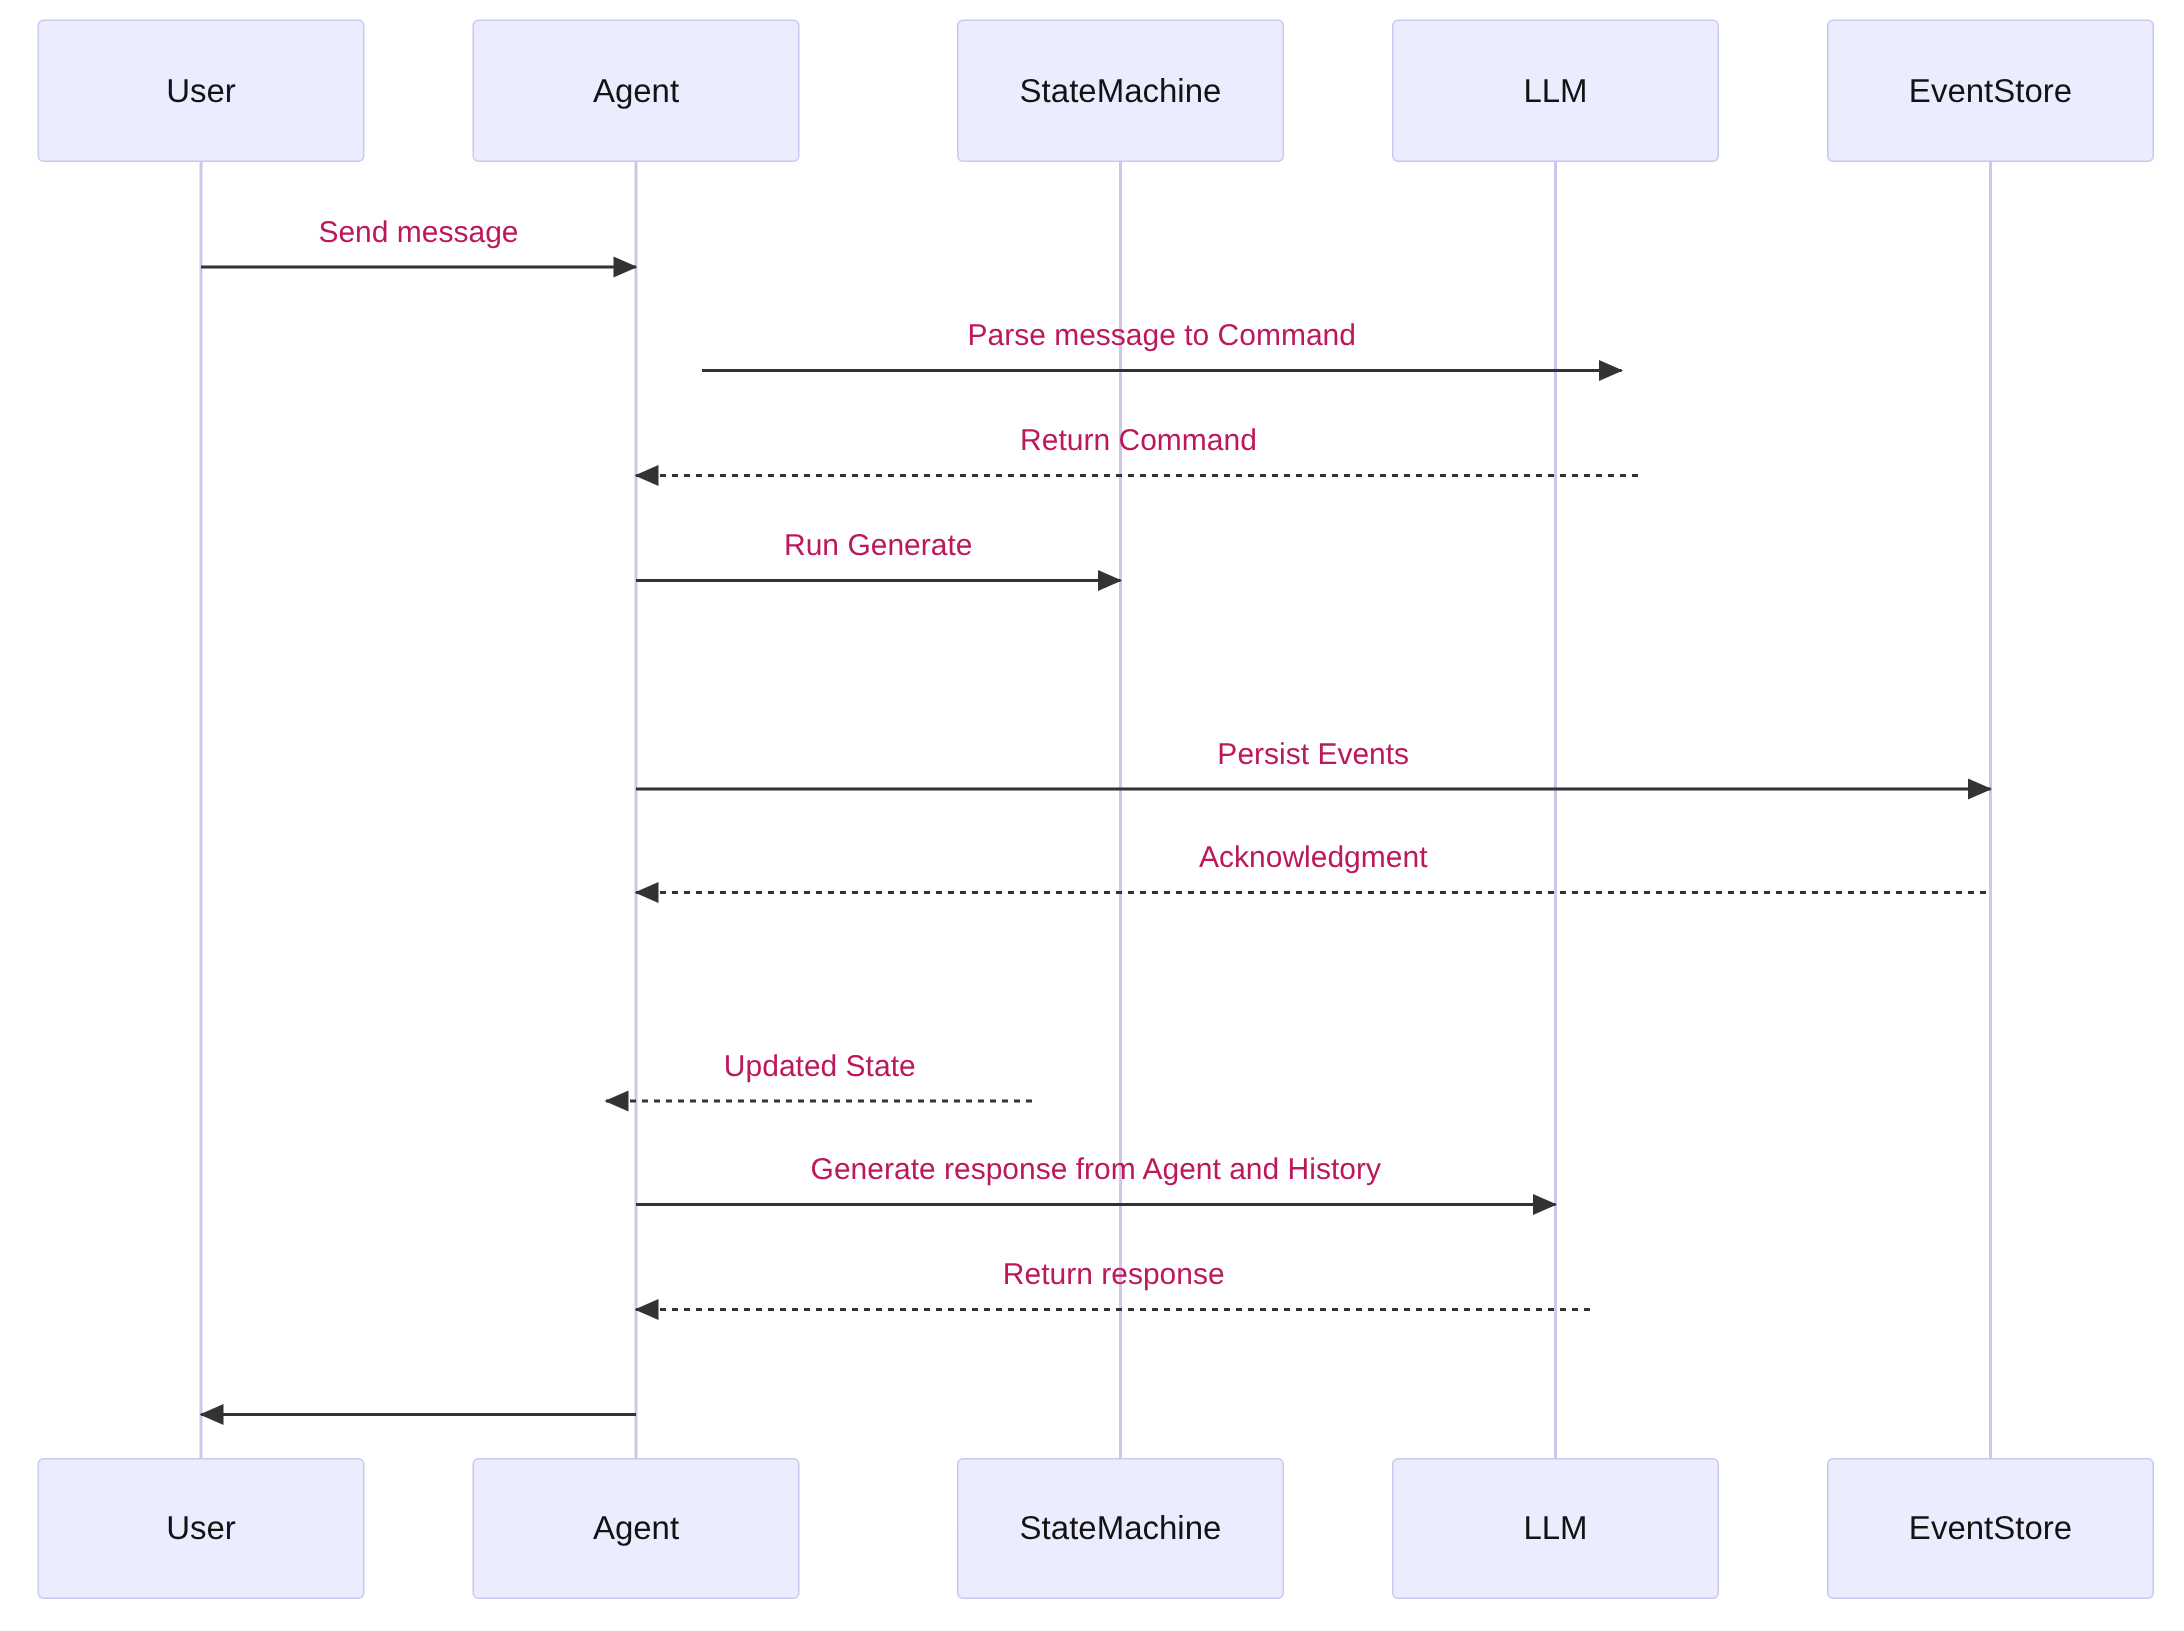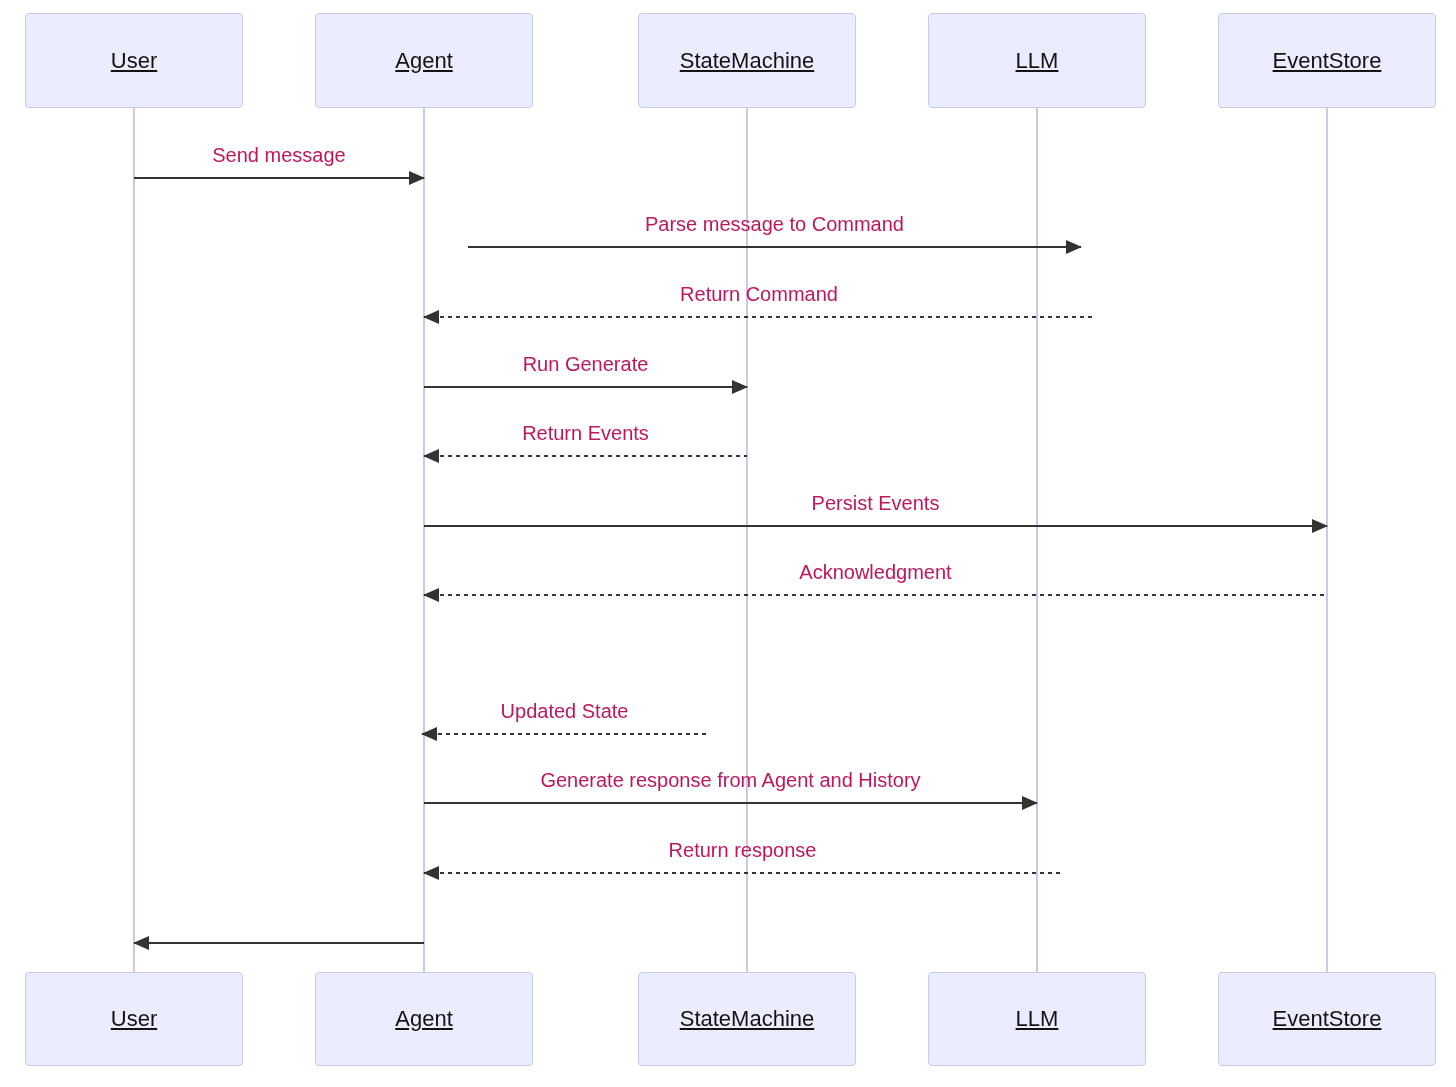--- a/index.html
+++ b/index.html
@@ -21,21 +21,20 @@
     height: 95px;
     background: #ECECFF;
     border: 1px solid #C9C9F0;
     border-radius: 4px;
     display: flex;
     align-items: center;
     justify-content: center;
     font-size: 22px;
     color: #131313;
     box-sizing: border-box;
-    text-decoration: underline;
   }
   .actor-box.bottom { height: 94px; }
   .lifeline {
     position: absolute;
     top: 108px;
     height: 864px;
     width: 2px;
     background: #D2C5EB;
   }
   .msg {
@@ -122,43 +121,37 @@
       </div>
   </div>
 
   <div class="msg" style="left:424px; top:348px; width:323px;">
     <div class="label">Run Generate</div>
     <div class="line solid">
         <span class="head right"></span>
       </div>
   </div>
 
-  <div class="msg" style="left:424px; top:417px; width:323px;">
-    <div class="label">Return Events</div>
-    <div class="line dashed">
-        <span class="head left"></span>
-      </div>
-  </div>
 
   <div class="msg" style="left:424px; top:487px; width:903px;">
     <div class="label">Persist Events</div>
     <div class="line solid">
         <span class="head right"></span>
       </div>
   </div>
 
   <div class="msg" style="left:424px; top:556px; width:903px;">
     <div class="label">Acknowledgment</div>
     <div class="line dashed">
         <span class="head left"></span>
       </div>
   </div>
 
 
-  <div class="msg" style="left:422px; top:695px; width:285px;">
+  <div class="msg" style="left:404px; top:695px; width:285px;">
     <div class="label">Updated State</div>
     <div class="line dashed">
         <span class="head left"></span>
       </div>
   </div>
 
   <div class="msg" style="left:424px; top:764px; width:613px;">
     <div class="label">Generate response from Agent and History</div>
     <div class="line solid">
         <span class="head right"></span>

